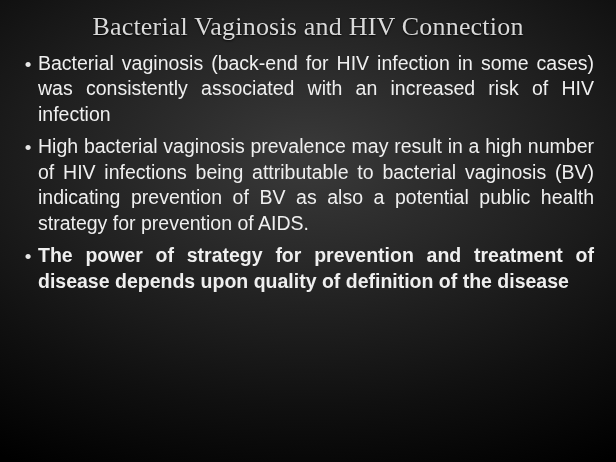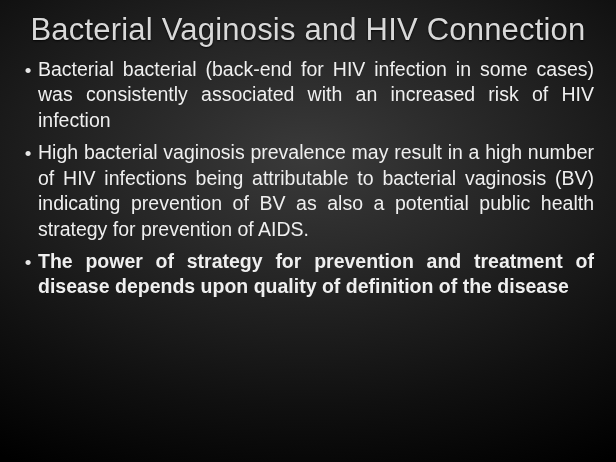--- a/index.html
+++ b/index.html
@@ -20,24 +20,25 @@
     background: radial-gradient(ellipse 110% 90% at 50% 34%, #3a3a3a 0%, #242424 32%, #101010 60%, #000000 85%);
     box-sizing: border-box;
     padding: 0;
   }
   .slide-title {
     margin: 0;
     padding: 12px 30px 0 30px;
     text-align: center;
     color: #d9d9d9;
     font-weight: normal;
-    font-size: 31px;
+    font-size: 26px;
     line-height: 1.18;
     letter-spacing: 0.2px;
     text-shadow: 0 1px 2px rgba(0,0,0,0.8);
+    font-family: Liberation Serif, serif;
   }
   .bullet-list {
     list-style: none;
     margin: 8px 0 0 0;
     padding: 0 18px 0 18px;
   }
   .bullet-item {
     display: flex;
     align-items: flex-start;
     margin-bottom: 6px;
@@ -69,21 +70,21 @@
 <body>
 
 <div class="slide">
 
   <h1 class="slide-title">Bacterial Vaginosis and HIV Connection</h1>
 
   <ul class="bullet-list">
 
     <li class="bullet-item">
       <span class="bullet-marker">•</span>
-      <span class="bullet-text">Bacterial bacterial (back-end for HIV infection in some cases) was consistently associated with an increased risk of HIV infection</span>
+      <span class="bullet-text">Bacterial vaginosis (back-end for HIV infection in some cases) was consistently associated with an increased risk of HIV infection</span>
     </li>
 
     <li class="bullet-item">
       <span class="bullet-marker">•</span>
       <span class="bullet-text">High bacterial vaginosis prevalence may result in a high number of HIV infections being attributable to bacterial vaginosis (BV) indicating prevention of BV as also a potential public health strategy for prevention of AIDS.</span>
     </li>
 
     <li class="bullet-item">
       <span class="bullet-marker">•</span>
       <span class="bullet-text">The power of strategy for prevention and treatment of disease depends upon quality of definition of the disease</span>

